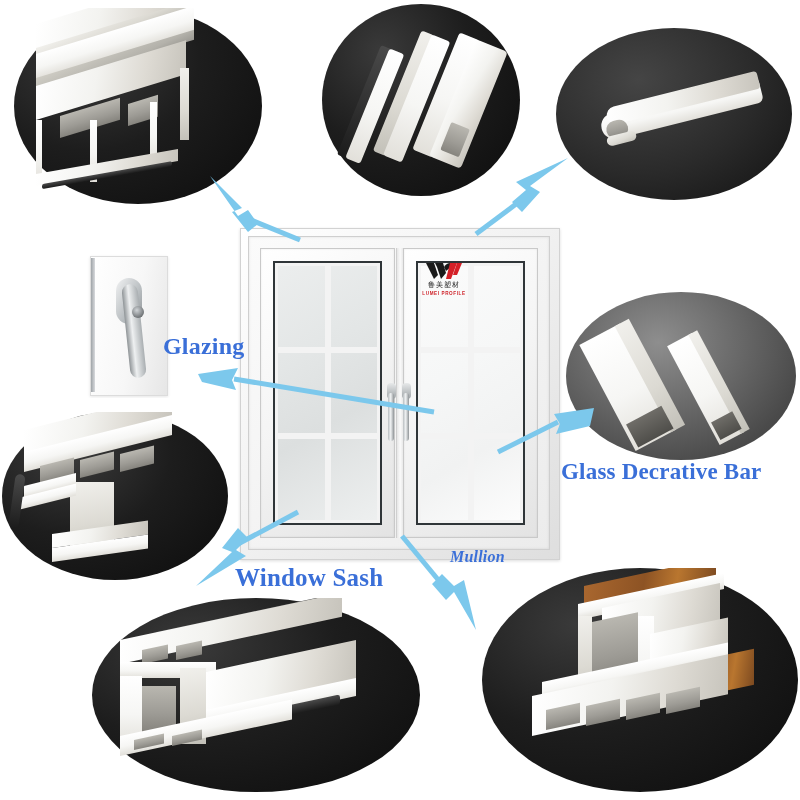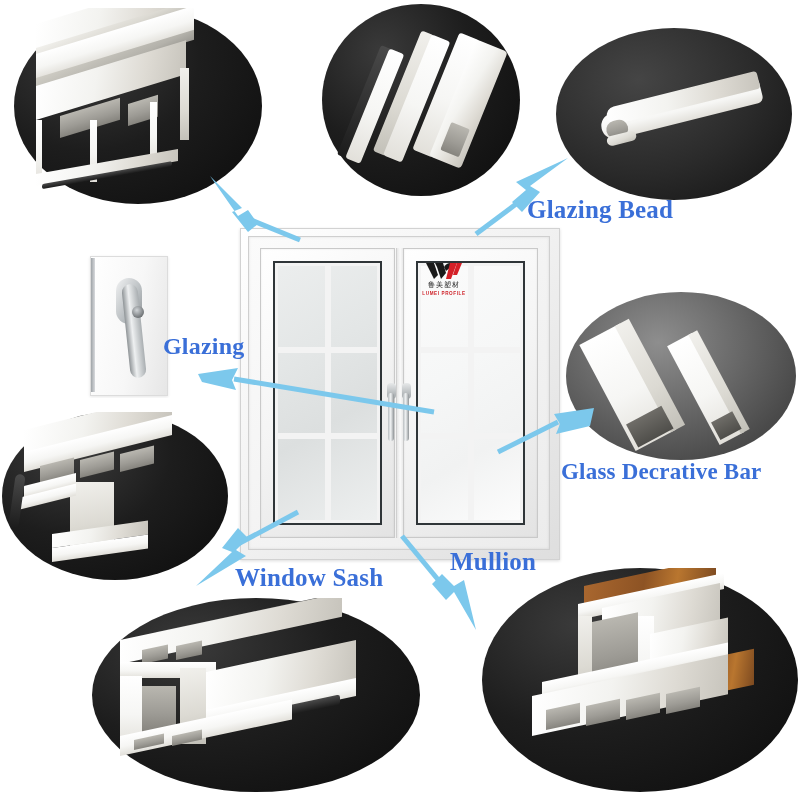--- a/index.html
+++ b/index.html
@@ -304,23 +304,22 @@
     <path d="M8,78 L44,44 L34,40 L50,20 L60,30 L48,42 L58,48 Z" fill="#7cc8ec"></path>
     <path d="M50,36 L110,4" stroke="#7cc8ec" stroke-width="5" fill="none"></path>
   </svg>
 
   <svg class="arrow" style="left:380px;top:530px;width:130px;height:110px;" viewBox="0 0 130 110">
     <path d="M96,100 L74,62 L66,70 L52,54 L62,44 L74,56 L84,50 Z" fill="#7cc8ec"></path>
     <path d="M60,52 L22,6" stroke="#7cc8ec" stroke-width="5" fill="none"></path>
   </svg>
 
 
-  <div class="label" style="left:527px;top:196px;font-size:25px;">Glazing Bead</div>
 
   <div class="label" style="left:163px;top:333px;font-size:24px;">Glazing</div>
 
   <div class="label" style="left:235px;top:564px;font-size:25px;">Window Sash</div>
 
   <div class="label" style="left:561px;top:459px;font-size:23px;">Glass Decrative Bar</div>
 
-  <div class="label" style="left:450px;top:548px;font-size:25px;">Mullion</div>
+  <div class="label" style="left:450px;top:548px;font-size:16px;font-style:italic;">Mullion</div>
 
 </div>
 
 </body></html>

